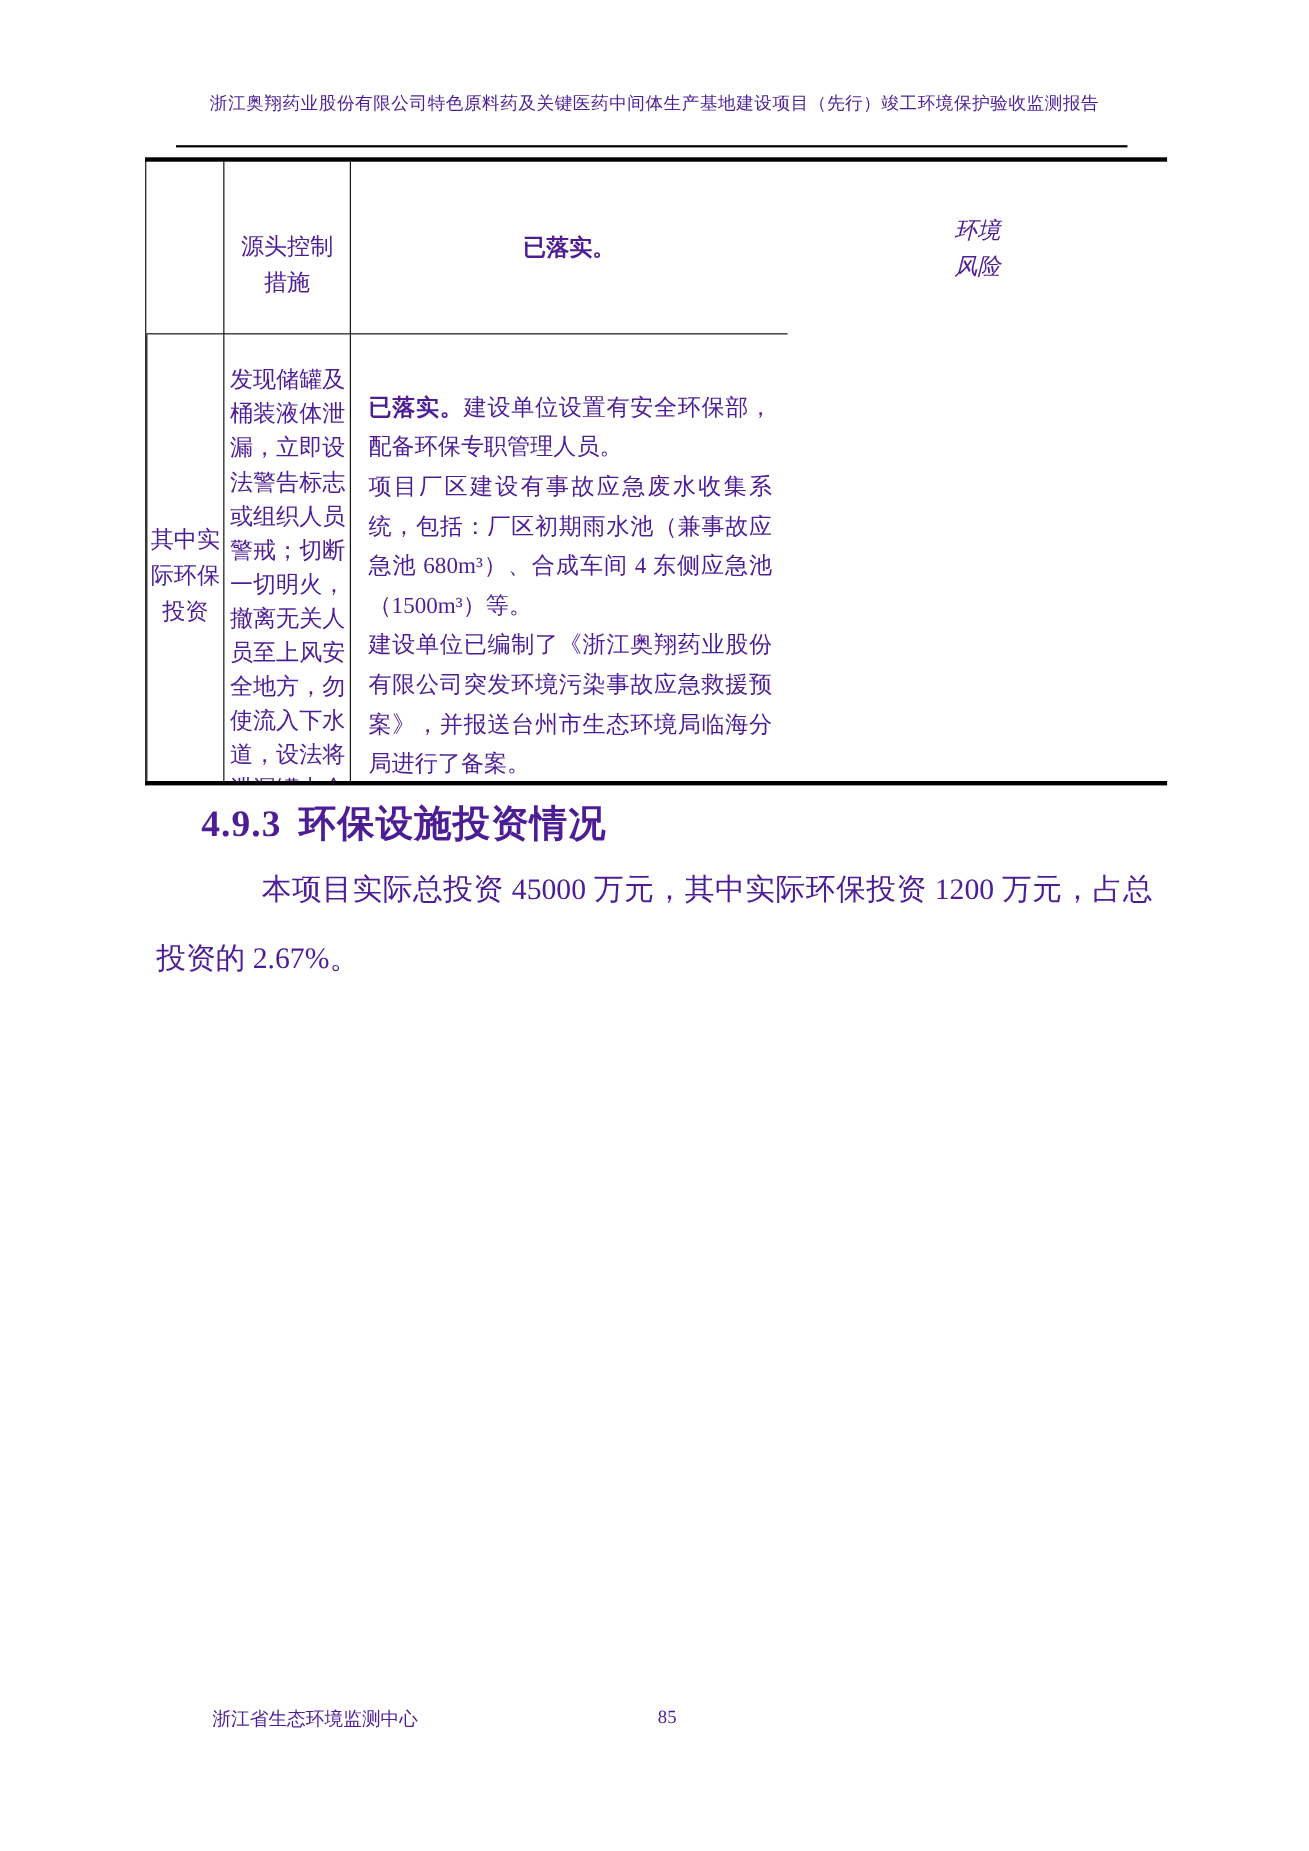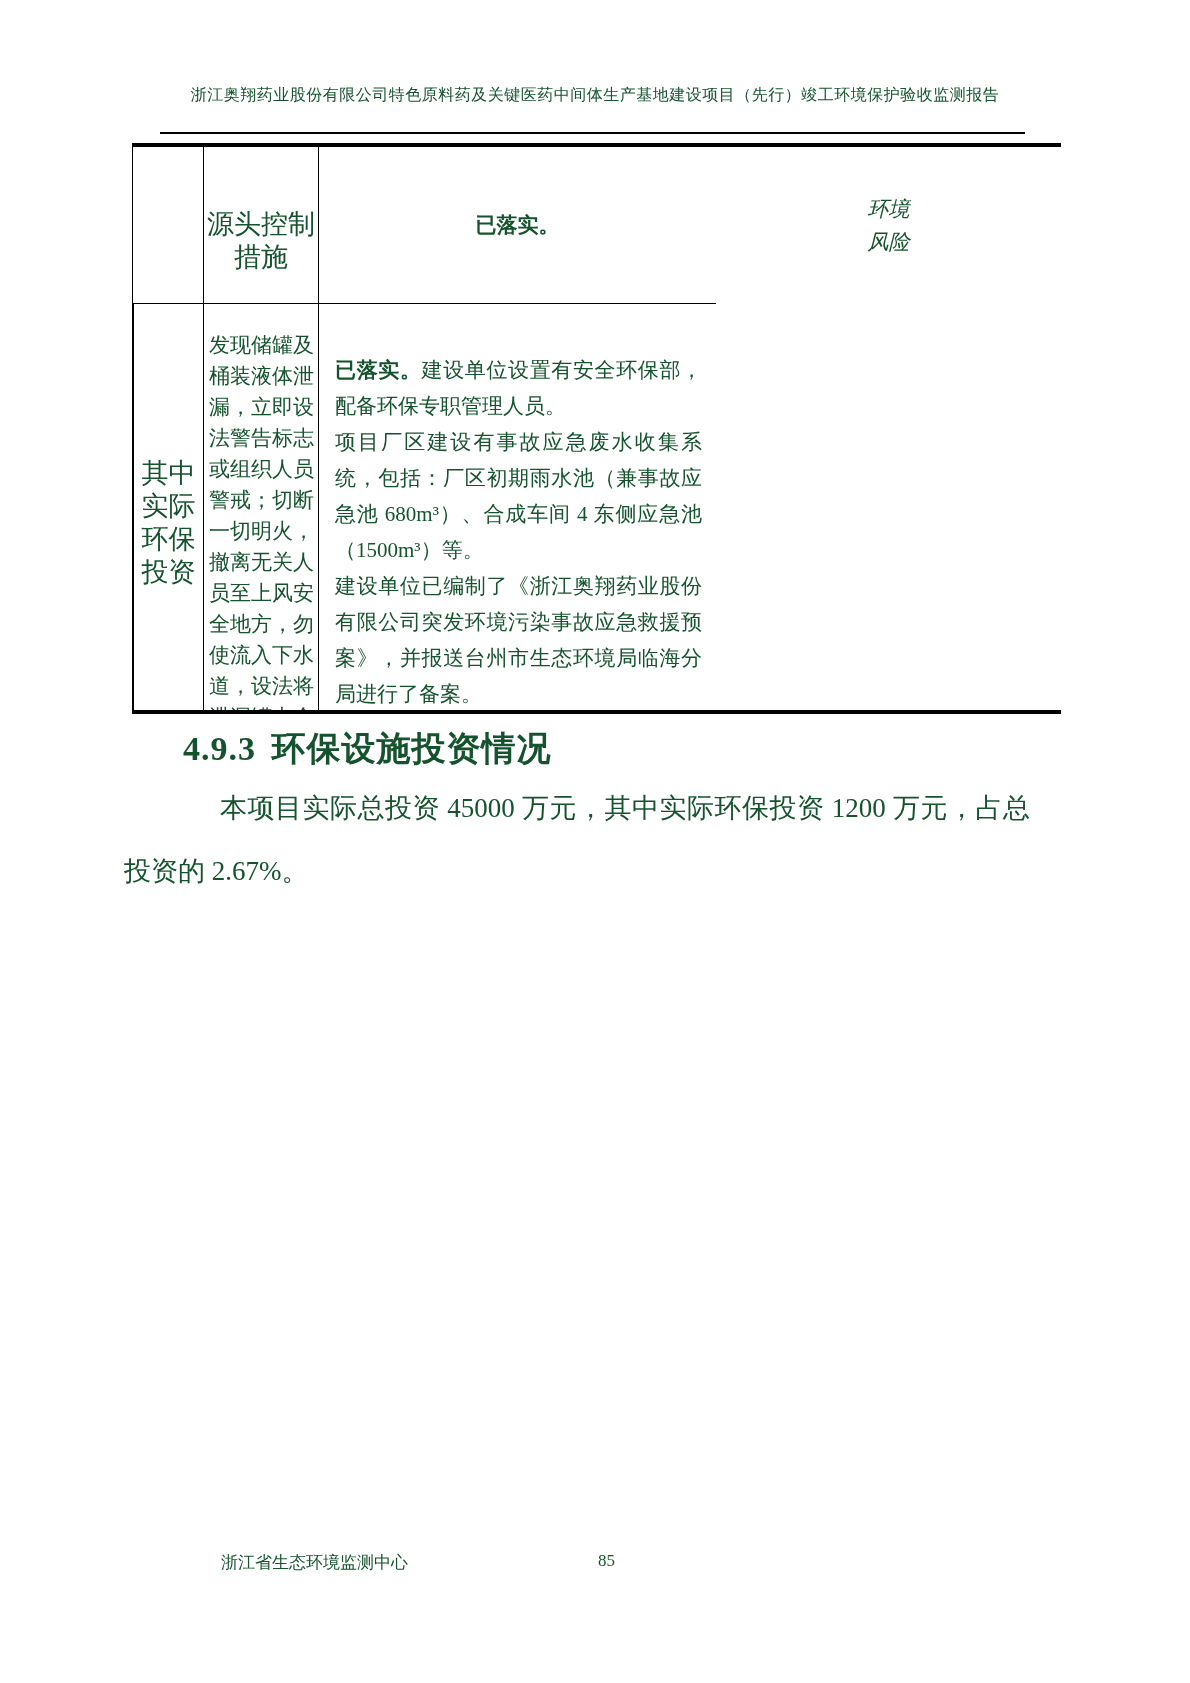--- a/index.html
+++ b/index.html
@@ -1,20 +1,20 @@
 <!DOCTYPE html>
 <html><head>
 <meta charset="utf-8">
 <style>
   html,body{margin:0;padding:0;background:#ffffff;}
   .page{
     position:relative;
     width:1190px;height:1683px;
     background:#ffffff;
-    color:#14532d;
+    color:#4c1d95;
     font-family:"Liberation Serif","DejaVu Serif",serif;
     overflow:hidden;
   }
   .bold{font-weight:bold;}
   .pre-line{white-space:pre-line;}
 
   
   .header-title{
     position:absolute;top:84px;left:145px;width:900px;
     text-align:center;
@@ -35,21 +35,21 @@
     display:grid;
     grid-template-columns:70px 115px 398px 345px;
     grid-template-rows:157px 406px;
     box-sizing:content-box;
   }
   .cell{box-sizing:border-box;overflow:hidden;}
   .cell.c2,.cell.c3,.cell.c4{border-left:1px solid #000;}
   .cell.r1{border-bottom:1px solid #000;}
   .cell.center{display:flex;align-items:center;justify-content:center;text-align:center;}
   .cat-inner{display:inline-block;width:2.2em;font-size:21px;line-height:33px;font-style:italic;}
-  .type-inner{display:inline-block;width:4.3em;font-size:27px;line-height:33px;margin-top:32px;}
+  .type-inner{display:inline-block;width:4.3em;font-size:21px;line-height:33px;margin-top:32px;}
   .meas-inner{
     font-size:21px;line-height:30px;
     padding:3px 4px 0 5px;
     text-align:justify;
   }
   .meas-inner.r2m{line-height:31px;padding-top:2px;margin-top:24px;}
   .stat1-text{font-size:21px;}
   .stat2-body{
     padding:48px 14px 0 16px;
     font-size:21px;line-height:36px;
@@ -57,31 +57,30 @@
   }
 
   
   .section-heading{
     position:absolute;top:726px;left:183px;
     font-size:34px;font-weight:bold;
     letter-spacing:1px;
     word-spacing:6px;
   }
   .body-paragraph{
-    position:absolute;top:777px;left:124px;width:906px;
+    position:absolute;top:777px;left:142px;width:906px;
     font-size:27px;line-height:63px;
     text-indent:96px;
     text-align:justify;
   }
 
   
   .footer-org{
     position:absolute;top:1551px;left:193px;
     font-size:17px;
-    margin-left:28px;
   }
   .footer-page{
     position:absolute;top:1551px;left:598px;
     font-size:17px;
   }
 </style>
 </head>
 <body>
 
 <div class="page">

